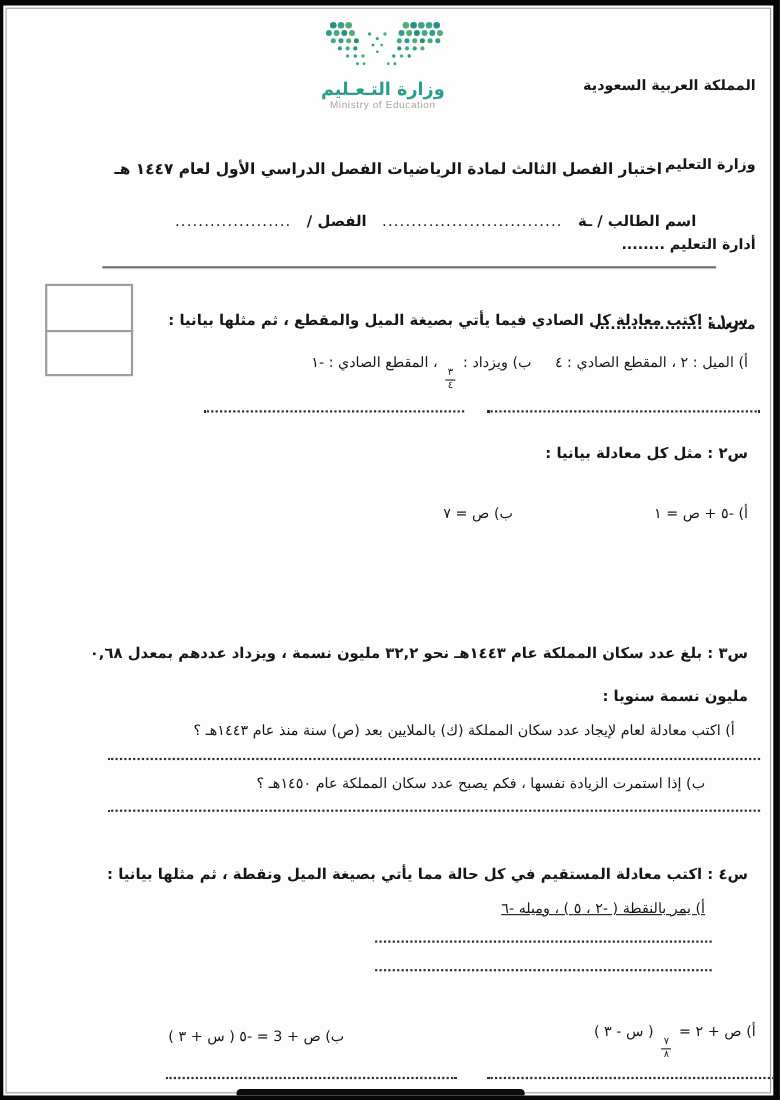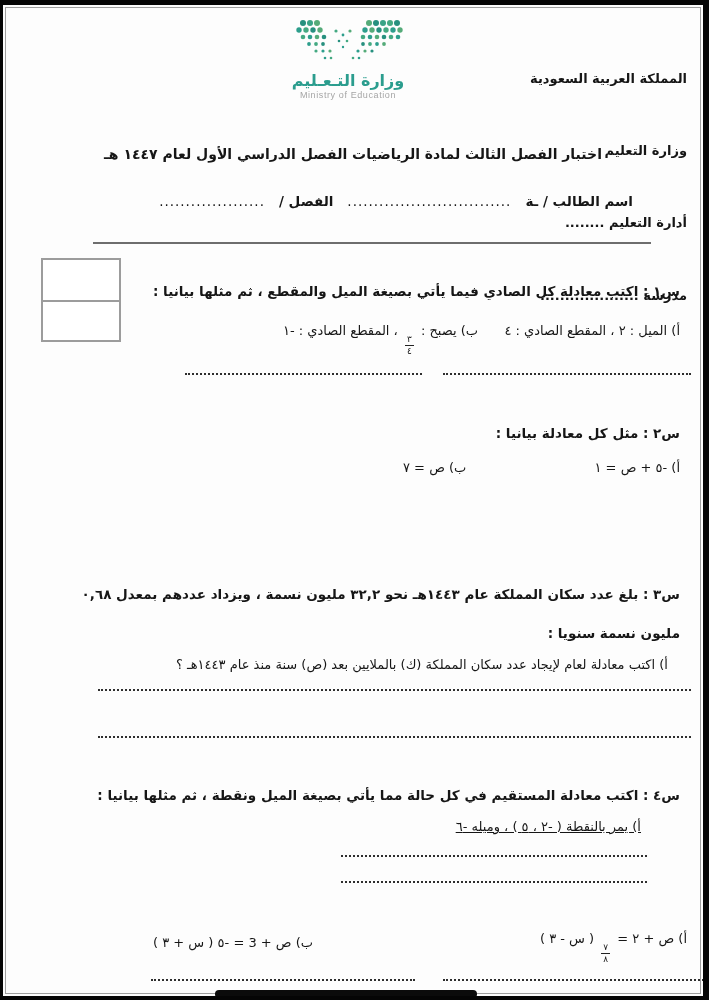--- a/index.html
+++ b/index.html
@@ -123,37 +123,38 @@
 
   <div class="abs top-divider"></div>
 
   <div class="abs grade-box">
     <div class="grade-box-divider"></div>
   </div>
 
   <div class="abs q-title" style="top:278px;right:23px;">س١ : اكتب معادلة كل الصادي فيما يأتي بصيغة الميل والمقطع ، ثم مثلها بيانيا :</div>
   <div class="abs q-part" style="top:318px;right:23px;">أ) الميل : ٢ ، المقطع الصادي : ٤</div>
   <div class="abs q-part" style="top:318px;left:280px;">
-    <span>ب) يصبح :</span>
+    <span>ب) ويزداد :</span>
     <span class="frac">
       <span class="num">٣</span>
       <span class="den">٤</span>
     </span>
     <span>، المقطع الصادي : -١</span>
   </div>
   <div class="abs dotted" style="top:368px;left:440px;width:248px;"></div>
   <div class="abs dotted" style="top:368px;left:182px;width:237px;"></div>
 
-  <div class="abs q-title" style="top:420px;right:23px;text-align:right;">س٢ : مثل كل معادلة بيانيا :</div>
+  <div class="abs q-title" style="top:399px;right:23px;text-align:right;">س٢ : مثل كل معادلة بيانيا :</div>
   <div class="abs q-part" style="top:455px;right:23px;">أ) -٥ + ص = ١</div>
   <div class="abs q-part" style="top:455px;left:400px;">ب) ص = ٧</div>
 
   <div class="abs q-title-wrap" style="top:570px;right:23px;left:45px;">س٣ : بلغ عدد سكان المملكة عام ١٤٤٣هـ نحو ٣٢,٢ مليون نسمة ، ويزداد عددهم بمعدل ٠,٦٨ مليون نسمة سنويا :</div>
   <div class="abs q-part" style="top:652px;right:35px;">أ)  اكتب معادلة لعام لإيجاد عدد سكان المملكة (ك) بالملايين بعد (ص) سنة منذ عام ١٤٤٣هـ ؟</div>
   <div class="abs dotted" style="top:684px;left:95px;width:593px;"></div>
+  <div class="abs q-part" style="top:700px;right:62px;">ب) إذا استمرت الزيادة نفسها ، فكم يصبح عدد سكان المملكة عام ١٤٥٠هـ ؟</div>
   <div class="abs dotted" style="top:731px;left:95px;width:593px;"></div>
 
   <div class="abs q-title" style="top:782px;right:23px;">س٤ : اكتب معادلة المستقيم في كل حالة مما يأتي بصيغة الميل ونقطة ، ثم مثلها بيانيا :</div>
   <div class="abs q-part" style="top:814px;right:62px;text-decoration:underline;">أ)  يمر بالنقطة ( -٢ ، ٥ ) ، وميله -٦</div>
   <div class="abs dotted" style="top:850px;left:338px;width:306px;"></div>
   <div class="abs dotted" style="top:876px;left:338px;width:306px;"></div>
 
   <div class="abs q-part" style="top:926px;right:16px;">
     <span>أ) ص + ٢ =</span>
     <span class="frac">

